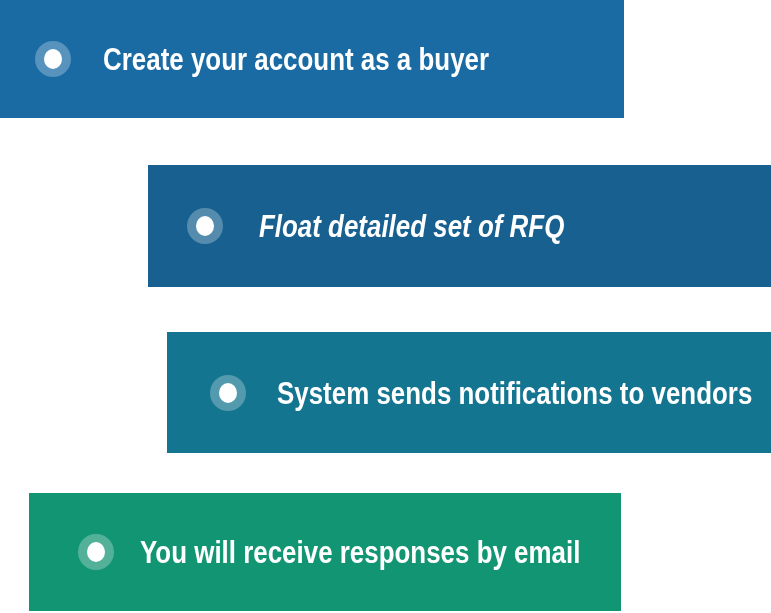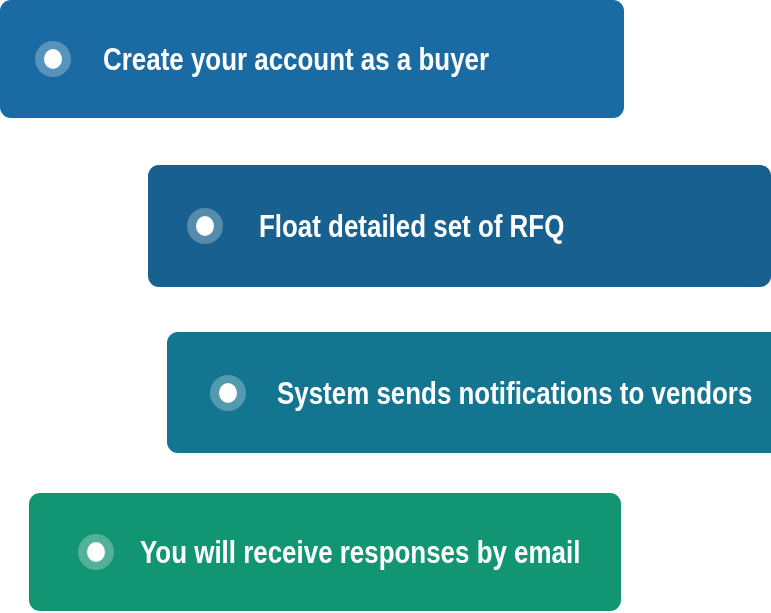--- a/index.html
+++ b/index.html
@@ -10,24 +10,23 @@
   .canvas {
     position: relative;
     width: 771px;
     height: 613px;
     background: #ffffff;
     overflow: hidden;
     font-family: "Liberation Sans", sans-serif;
   }
   .step {
     position: absolute;
-    border-radius: 11px;
   }
   .step-1 { left: 0px;   top: 0px;   width: 624px; height: 118px; }
-  .step-2 { left: 148px; top: 165px; width: 623px; height: 122px; }
+  .step-2 { left: 148px; top: 165px; width: 623px; height: 122px; font-style: italic; }
   .step-3 { left: 143px; top: 332px; width: 628px; height: 121px; }
   .step-4 { left: 29px;  top: 493px; width: 592px; height: 118px; }
 
   .bullet {
     position: absolute;
     top: 50%;
     transform: translateY(-50%);
     width: 36px;
     height: 36px;
     border-radius: 50%;

